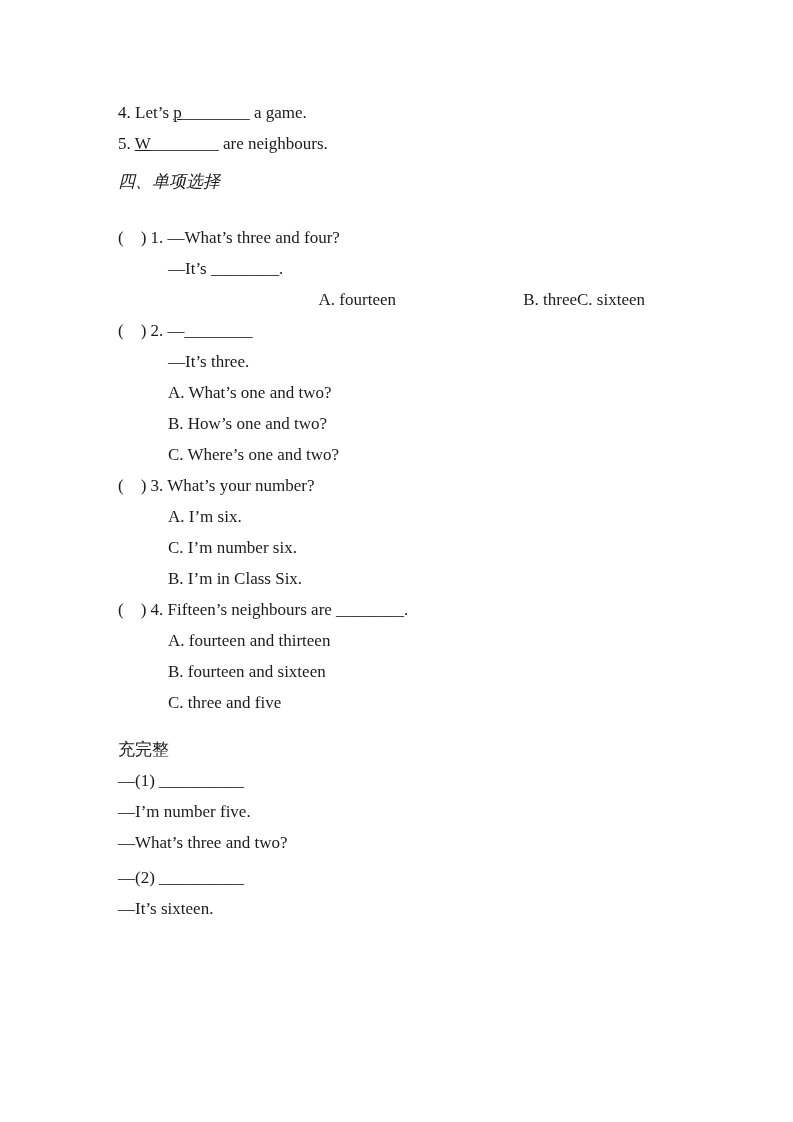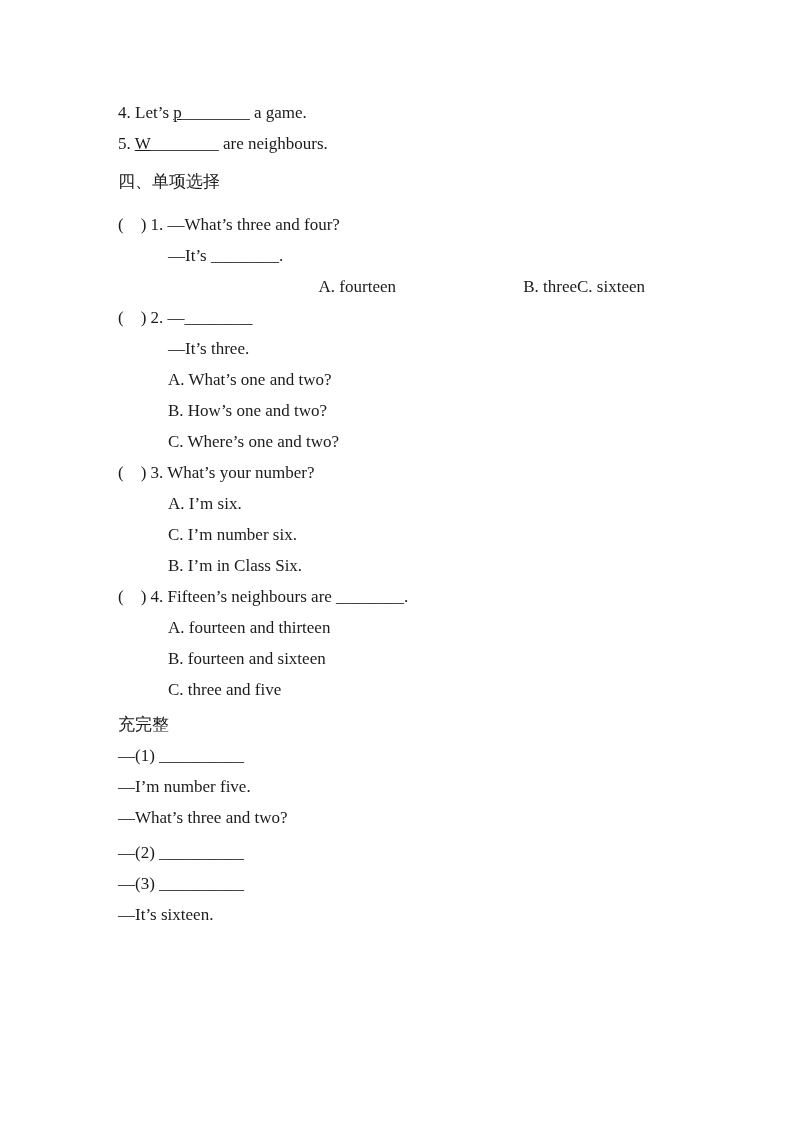--- a/index.html
+++ b/index.html
@@ -32,23 +32,23 @@
   .indent2 { padding-left: 65px; }
   .ul {
     text-decoration: underline;
     text-decoration-thickness: 1px;
   }
   
   .cols3 span { display: inline-block; text-align: right; }
   .cols3 .col0 { width: 228px; }
   .cols3 .col1 { width: 181px; }
   
-  [data-name="section-4-heading"]        { margin-top: 7px; margin-bottom: 12px; }
+  [data-name="section-4-heading"]        { margin-top: 7px; margin-bottom: 25px; font-style: italic; }
   [data-name="section-5-heading-line-1"] { margin-top: 7px; }
-  [data-name="section-5-heading-line-2"] { margin-top: 4px; }
+  [data-name="section-5-heading-line-2"] { margin-top: 16px; }
   [data-name="section-5-word-bank"]      { margin-top: 5px; margin-bottom: 1px; }
   [data-name="dialog-blank-2"]           { margin-top: 4px; }
 </style>
 </head>
 <body>
 
 <div class="page" data-name="worksheet-page">
   <div data-name="worksheet-lines">
       <div class="line indent0" data-name="fill-blank-item-4"><span data-name="text-segment">4. Let’s </span><span class="ul" data-name="blank-lead-letter">p</span><span data-name="text-segment">________ a game.</span></div>
       <div class="line indent0" data-name="fill-blank-item-5"><span data-name="text-segment">5. </span><span class="ul" data-name="blank-lead-letter">W</span><span data-name="text-segment">________ are neighbours.</span></div>
@@ -67,16 +67,15 @@
       <div class="line indent1" data-name="mc-question-3-option-b"><span data-name="text-segment">B. I’m in Class Six.</span></div>
       <div class="line indent0" data-name="mc-question-4"><span data-name="text-segment">(    ) 4. Fifteen’s neighbours are ________.</span></div>
       <div class="line indent1" data-name="mc-question-4-option-a"><span data-name="text-segment">A. fourteen and thirteen</span></div>
       <div class="line indent1" data-name="mc-question-4-option-b"><span data-name="text-segment">B. fourteen and sixteen</span></div>
       <div class="line indent1" data-name="mc-question-4-option-c"><span data-name="text-segment">C. three and five</span></div>
       <div class="line indent0" data-name="section-5-heading-line-2"><span data-name="text-segment">充完整</span></div>
       <div class="line indent0" data-name="dialog-blank-1"><span data-name="text-segment">—(1) __________</span></div>
       <div class="line indent0" data-name="dialog-line-im-number-five"><span data-name="text-segment">—I’m number five.</span></div>
       <div class="line indent0" data-name="dialog-line-whats-three-and-two"><span data-name="text-segment">—What’s three and two?</span></div>
       <div class="line indent0" data-name="dialog-blank-2"><span data-name="text-segment">—(2) __________</span></div>
-      <div class="line indent0" data-name="dialog-blank-3"><span data-name="text-segment">—(3) __________</span></div>
       <div class="line indent0" data-name="dialog-line-its-sixteen"><span data-name="text-segment">—It’s sixteen.</span></div>
     </div>
 </div>
 
 </body></html>

